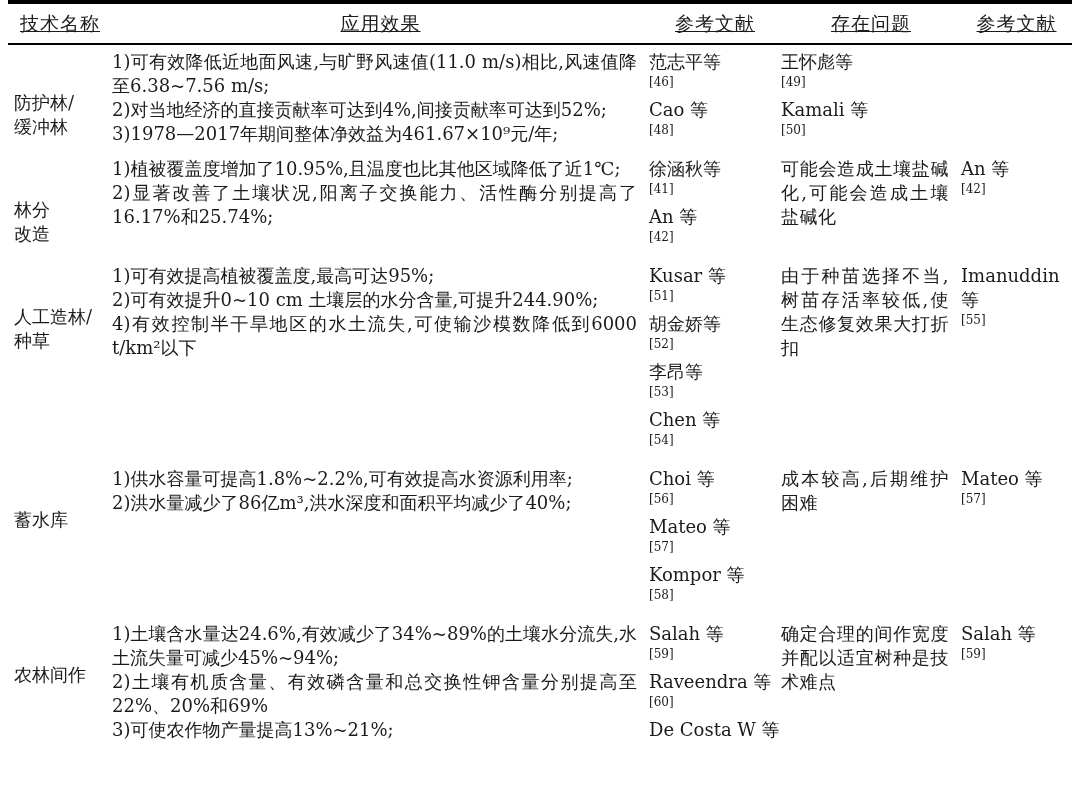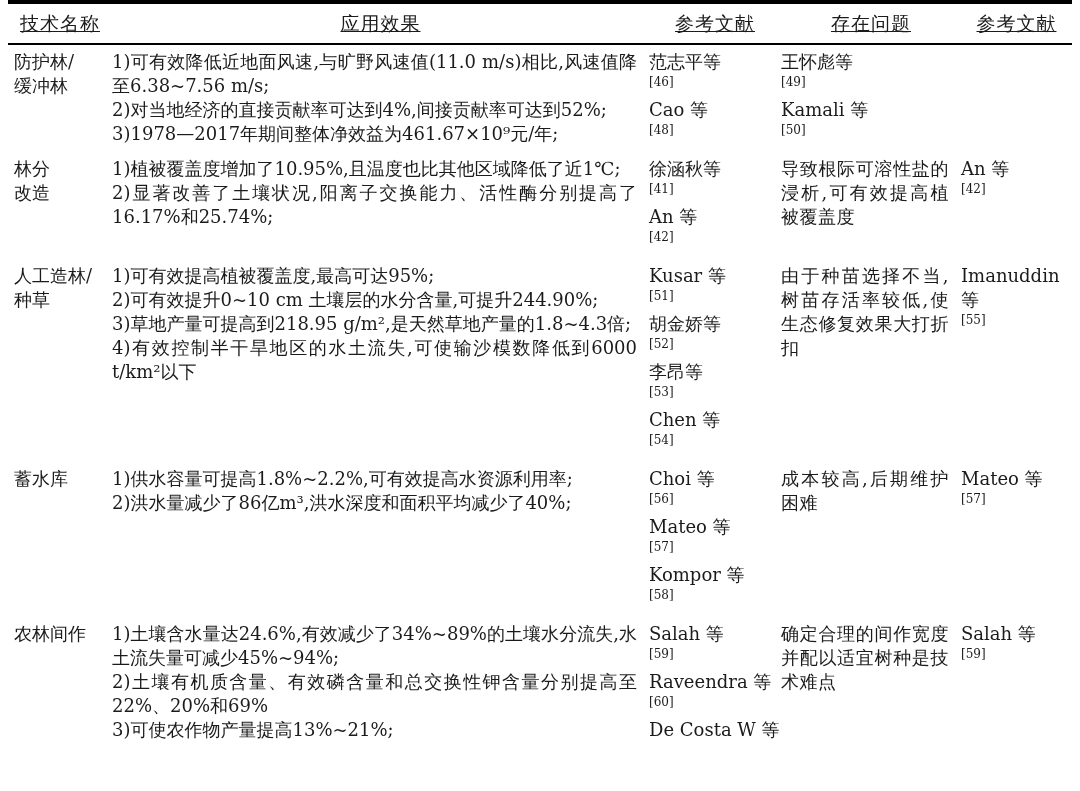--- a/index.html
+++ b/index.html
@@ -33,21 +33,21 @@
     text-align: center;
     letter-spacing: 1px;
     text-decoration: underline;
   }
   .body-row {
     padding: 5px 0 6px;
     font-size: 18px;
     line-height: 24px;
   }
   .cell { padding-right: 12px; }
-  .cell.tech-name { padding-left: 6px; padding-right: 4px; }
+  .cell.tech-name { padding-left: 6px; padding-right: 4px; margin-top: 41px; }
   .cell.effects { text-align: justify; }
   .cell.problems { text-align: justify; letter-spacing: 0.5px; }
   .cell.refs .ref-line { white-space: nowrap; }
   .cell.refs2 { padding-right: 2px; }
   sup.cite {
     font-size: 12px;
     line-height: 0;
     vertical-align: 6px;
     letter-spacing: 0;
   }
@@ -93,35 +93,34 @@
           </div>
           <div class="cell effects">
             <div>1)植被覆盖度增加了10.95%,且温度也比其他区域降低了近1℃;</div>
             <div>2)显著改善了土壤状况,阳离子交换能力、活性酶分别提高了16.17%和25.74%;</div>
           </div>
           <div class="cell refs">
             <div class="ref-line"><div>徐涵秋等</div><sup class="cite">[41]</sup></div>
             <div class="ref-line"><div>An 等</div><sup class="cite">[42]</sup></div>
           </div>
           <div class="cell problems">
-            <div>导致根际可溶性盐的浸析,可有效提高植被覆盖度</div>
+            <div>可能会造成土壤盐碱化,可能会造成土壤盐碱化</div>
           </div>
           <div class="cell refs2">
             <div class="ref-line"><div>An 等</div><sup class="cite">[42]</sup></div>
           </div>
         </div>
         <div class="grid-row body-row">
           <div class="cell tech-name">
             <div>人工造林/</div>
             <div>种草</div>
           </div>
           <div class="cell effects">
             <div>1)可有效提高植被覆盖度,最高可达95%;</div>
             <div>2)可有效提升0~10 cm 土壤层的水分含量,可提升244.90%;</div>
-            <div>3)草地产量可提高到218.95 g/m²,是天然草地产量的1.8~4.3倍;</div>
             <div>4)有效控制半干旱地区的水土流失,可使输沙模数降低到6000 t/km²以下</div>
           </div>
           <div class="cell refs">
             <div class="ref-line"><div>Kusar 等</div><sup class="cite">[51]</sup></div>
             <div class="ref-line"><div>胡金娇等</div><sup class="cite">[52]</sup></div>
             <div class="ref-line"><div>李昂等</div><sup class="cite">[53]</sup></div>
             <div class="ref-line"><div>Chen 等</div><sup class="cite">[54]</sup></div>
           </div>
           <div class="cell problems">
             <div>由于种苗选择不当,树苗存活率较低,使生态修复效果大打折扣</div>

